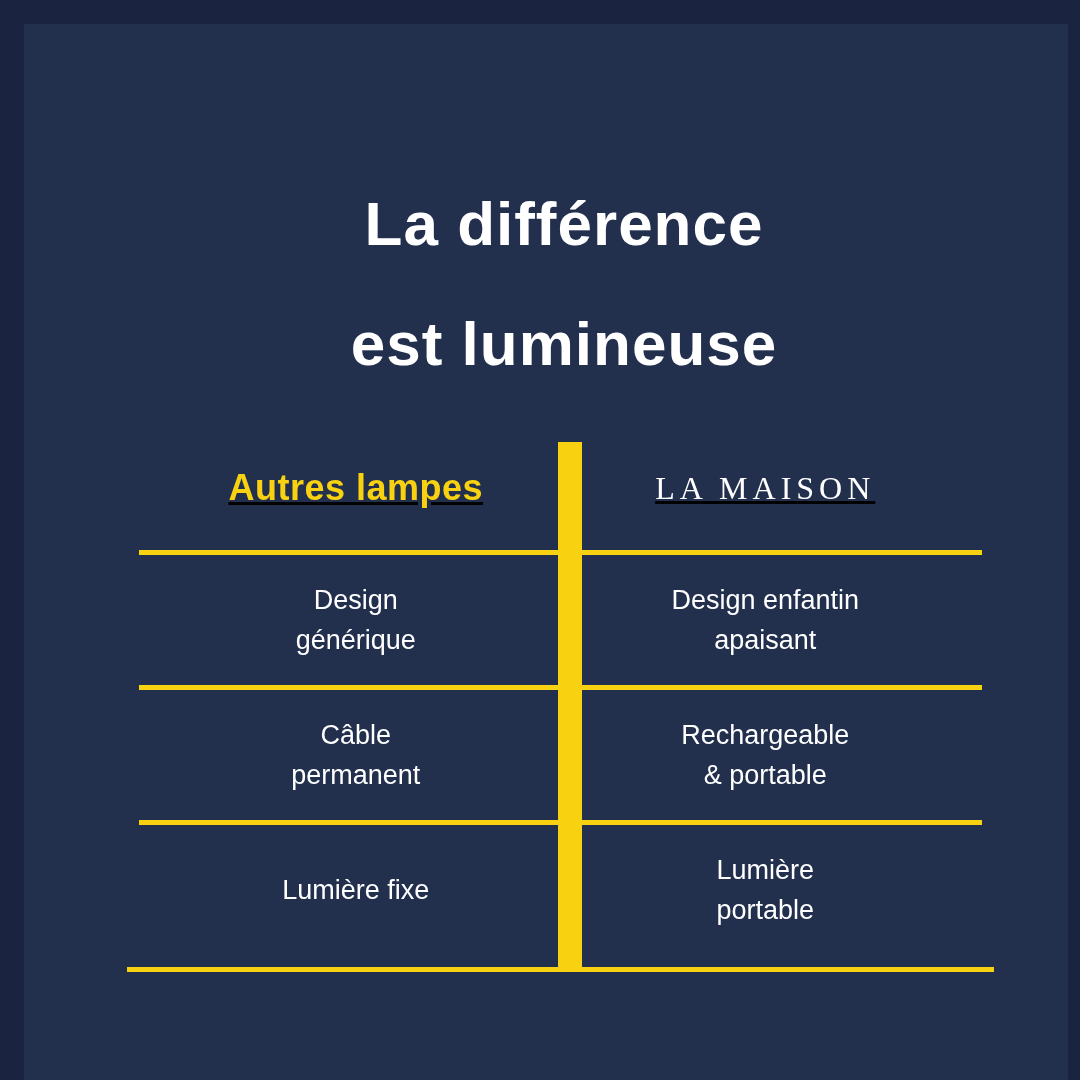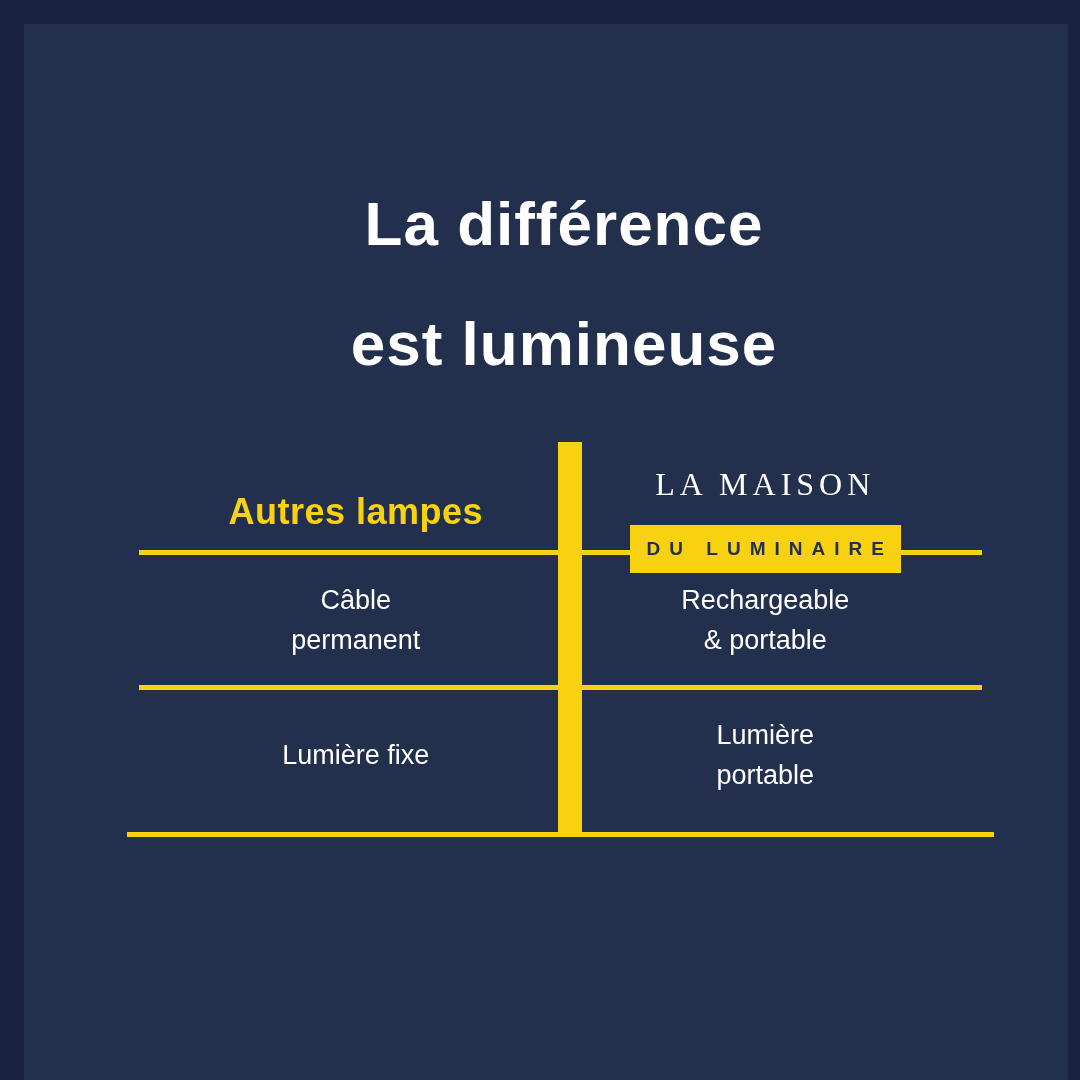--- a/index.html
+++ b/index.html
@@ -43,20 +43,21 @@
   }
   .row {
     display: grid;
     grid-template-columns: 1fr 1fr;
     height: 135px;
     border-top: 5px solid var(--accent, #F8D210);
   }
   .header-row {
     border-top: none;
     height: 124px;
+    text-decoration: underline;
   }
   .cell {
     display: flex;
     align-items: center;
     justify-content: center;
     text-align: center;
     color: var(--text, #FFFFFF);
     font-size: 27px;
     line-height: 40px;
     white-space: pre-line;
@@ -100,24 +101,29 @@
     <span class="title-line">est lumineuse</span>
   </h1>
 
   <div class="table">
     <div class="vline"></div>
 
     <div class="row header-row">
       <div class="cell left-header">Autres lampes</div>
       <div class="cell brand-cell">
         <div class="brand-name">LA MAISON</div>
-        <div class="brand-sub">DU LUMINAIRE</div>
       </div>
     </div>
 
+    <div class="row">
+      <div class="cell">Design
+générique</div>
+      <div class="cell">Design enfantin
+apaisant</div>
+    </div>
 
     <div class="row">
       <div class="cell">Câble
 permanent</div>
       <div class="cell">Rechargeable
 &amp; portable</div>
     </div>
 
     <div class="row">
       <div class="cell">Lumière fixe</div>

